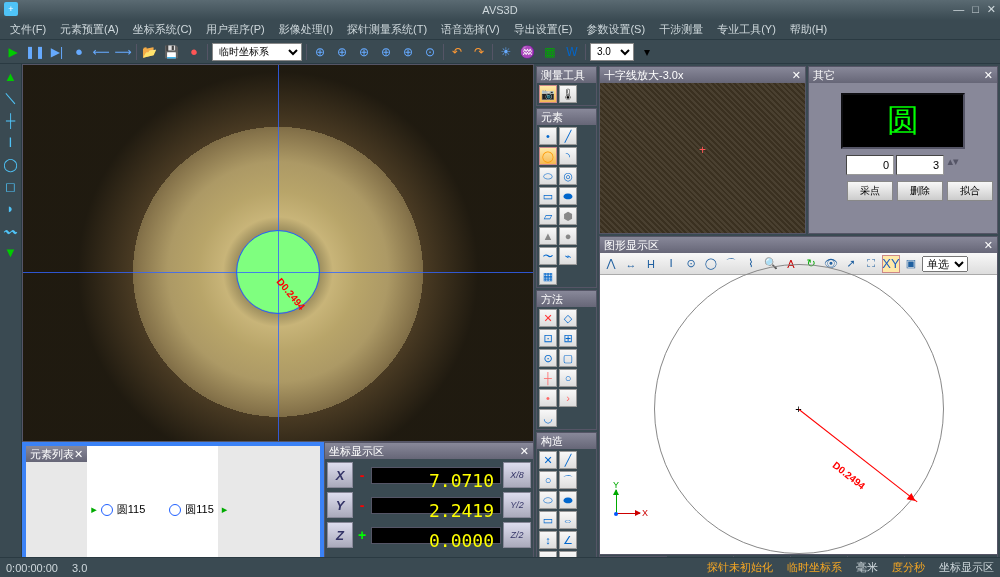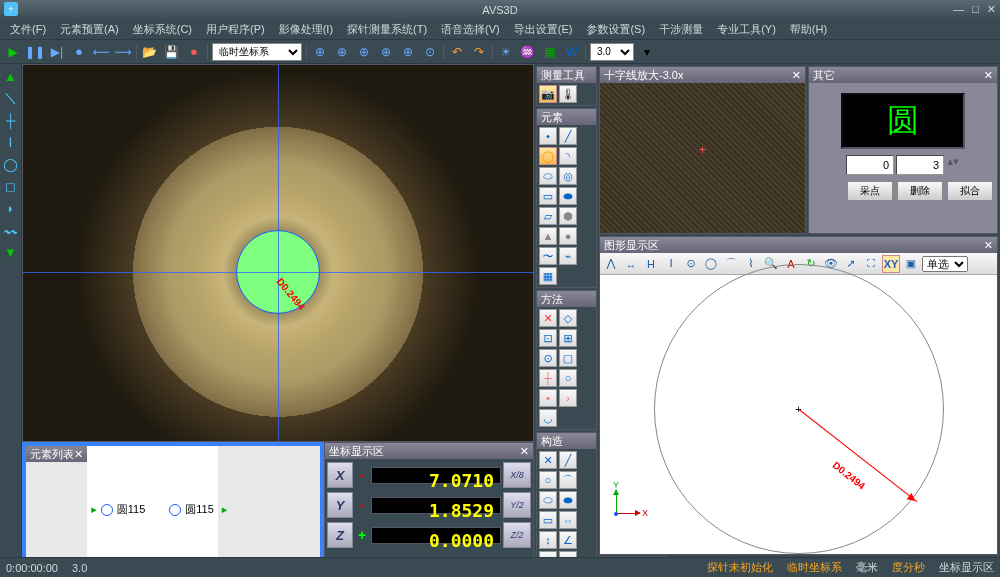--- a/index.html
+++ b/index.html
@@ -28,21 +28,21 @@
 .elem-list{flex:1;background:#e8e8e8;border:4px solid #3b82f6;display:flex;flex-direction:row}
 .panel-hdr{height:16px;background:linear-gradient(#889,#667);color:#fff;font-size:10px;padding:0 4px;display:flex;align-items:center;justify-content:space-between}
 .panel-hdr .x{cursor:pointer}
 .elem-row{display:flex;align-items:center;padding:2px 4px;gap:4px;background:#fff}
 .elem-row .ei{width:12px;height:12px;border:1px solid #2060ff;border-radius:50%}
 .coord-panel{width:210px;background:#3a4a52;border:1px solid #556}
 .coord-row{display:flex;align-items:center;height:28px;margin:2px;gap:2px}
 .coord-lbl{width:26px;height:26px;background:linear-gradient(#dde,#aab);border:1px solid #889;display:flex;align-items:center;justify-content:center;font-size:13px;font-style:italic;font-weight:bold;color:#336}
 .coord-sign{width:14px;text-align:center;font-size:14px;font-weight:bold}
 .coord-sign.neg{color:#f00}.coord-sign.pos{color:#0f0}
-.coord-val{flex:1;background:#000;color:#ff0;font-family:monospace;font-size:18px;font-weight:bold;text-align:right;padding:0 6px;height:17px;line-height:26px;border:1px solid #556}
+.coord-val{flex:1;background:#000;color:#ff0;font-family:monospace;font-size:18px;font-weight:normal;text-align:right;padding:0 6px;height:17px;line-height:26px;border:1px solid #556}
 .coord-btn{width:28px;height:26px;background:linear-gradient(#dde,#aab);border:1px solid #889;display:flex;align-items:center;justify-content:center;font-size:9px;color:#336;font-style:italic}
 .right-area{flex:1;display:flex;background:#3a4a52}
 .tool-col{width:65px;display:flex;flex-direction:column;gap:2px;padding:2px}
 .tpanel{background:#3a4a52;border:1px solid #556}
 .tpanel-body{display:flex;flex-wrap:wrap;padding:2px;gap:2px}
 .tbtn{width:18px;height:18px;background:linear-gradient(#f8f8f8,#ddd);border:1px solid #999;display:flex;align-items:center;justify-content:center;cursor:pointer;font-size:11px}
 .tbtn.sel{background:linear-gradient(#ffe9a8,#f5b853);border-color:#c88}
 .right-stack{flex:1;display:flex;flex-direction:column;gap:2px;padding:2px 2px 2px 0}
 .zoom-panel{height:168px;background:#3a3020;border:1px solid #556;position:relative}
 .zoom-panel::after{content:'+';position:absolute;left:50%;top:50%;transform:translate(-50%,-50%);color:#f55;font-size:12px}
@@ -50,21 +50,21 @@
 .info-panel{width:190px;background:#889;border:1px solid #556;padding:4px}
 .info-disp{background:#000;border:2px inset #556;height:56px;display:flex;align-items:center;justify-content:center;margin:4px 28px}
 .info-disp span{color:#0f0;font-size:32px;font-family:KaiTi,serif}
 .info-inputs{display:flex;gap:2px;justify-content:center;margin:6px 0}
 .info-inputs input{width:48px;height:20px;text-align:right;padding:0 4px;border:1px inset #999}
 .info-btns{display:flex;gap:4px;justify-content:flex-end}
 .info-btns button{width:46px;height:20px;background:linear-gradient(#f8f8f8,#ccc);border:1px solid #888;cursor:pointer;font-size:10px}
 .graph-panel{flex:1;background:#fff;border:1px solid #556;display:flex;flex-direction:column}
 .graph-tb{height:22px;background:linear-gradient(#f8f8f8,#ddd);border-bottom:1px solid #aaa;display:flex;align-items:center;padding:0 2px;gap:2px}
 .graph-tb .gb{width:18px;height:18px;display:flex;align-items:center;justify-content:center;cursor:pointer;font-size:11px;color:#2060a0}
-.graph-tb .gb.xy{background:#ffe9a8;border:1px solid #c88;color:#2060c0;font-weight:bold;font-size:11px}
+.graph-tb .gb.xy{background:#ffe9a8;border:1px solid #c88;color:#2060c0;font-weight:normal;font-size:13px}
 .graph-canvas{flex:1;position:relative;background:#fff}
 .big-circ{position:absolute;left:50%;top:48%;width:290px;height:290px;border:1px solid #888;border-radius:50%;transform:translate(-50%,-50%)}
 .big-circ::after{content:'+';position:absolute;left:50%;top:50%;transform:translate(-50%,-50%);color:#000}
 .rad-line{position:absolute;left:50%;top:48%;width:150px;height:1px;background:#f00;transform-origin:left center;transform:rotate(38deg)}
 .rad-line::after{content:'';position:absolute;right:-2px;top:-3px;border:4px solid transparent;border-left:8px solid #f00}
 .rad-lbl{position:absolute;left:58%;top:70%;color:#f00;font-size:10px;font-weight:bold;transform:rotate(38deg)}
 .axis{position:absolute;left:16px;bottom:40px}
 .axis .y{position:absolute;width:1px;height:24px;background:#0a0;bottom:0}
 .axis .y::before{content:'';position:absolute;top:-4px;left:-3px;border:3px solid transparent;border-bottom:6px solid #0a0}
 .axis .x{position:absolute;height:1px;width:24px;background:#c00;bottom:0}
@@ -185,21 +185,21 @@
           </div>
         <div class="coord-row">
           <div class="coord-lbl">X</div>
           <div class="coord-sign neg">-</div>
           <div class="coord-val">7.0710</div>
           <div class="coord-btn">X/8</div>
         </div>
         <div class="coord-row">
           <div class="coord-lbl">Y</div>
           <div class="coord-sign neg">-</div>
-          <div class="coord-val">1.8529</div>
+          <div class="coord-val">2.2419</div>
           <div class="coord-btn">Y/2</div>
         </div>
         <div class="coord-row">
           <div class="coord-lbl">Z</div>
           <div class="coord-sign pos">+</div>
           <div class="coord-val">0.0000</div>
           <div class="coord-btn">Z/2</div>
         </div>
       </div>
     </div>

